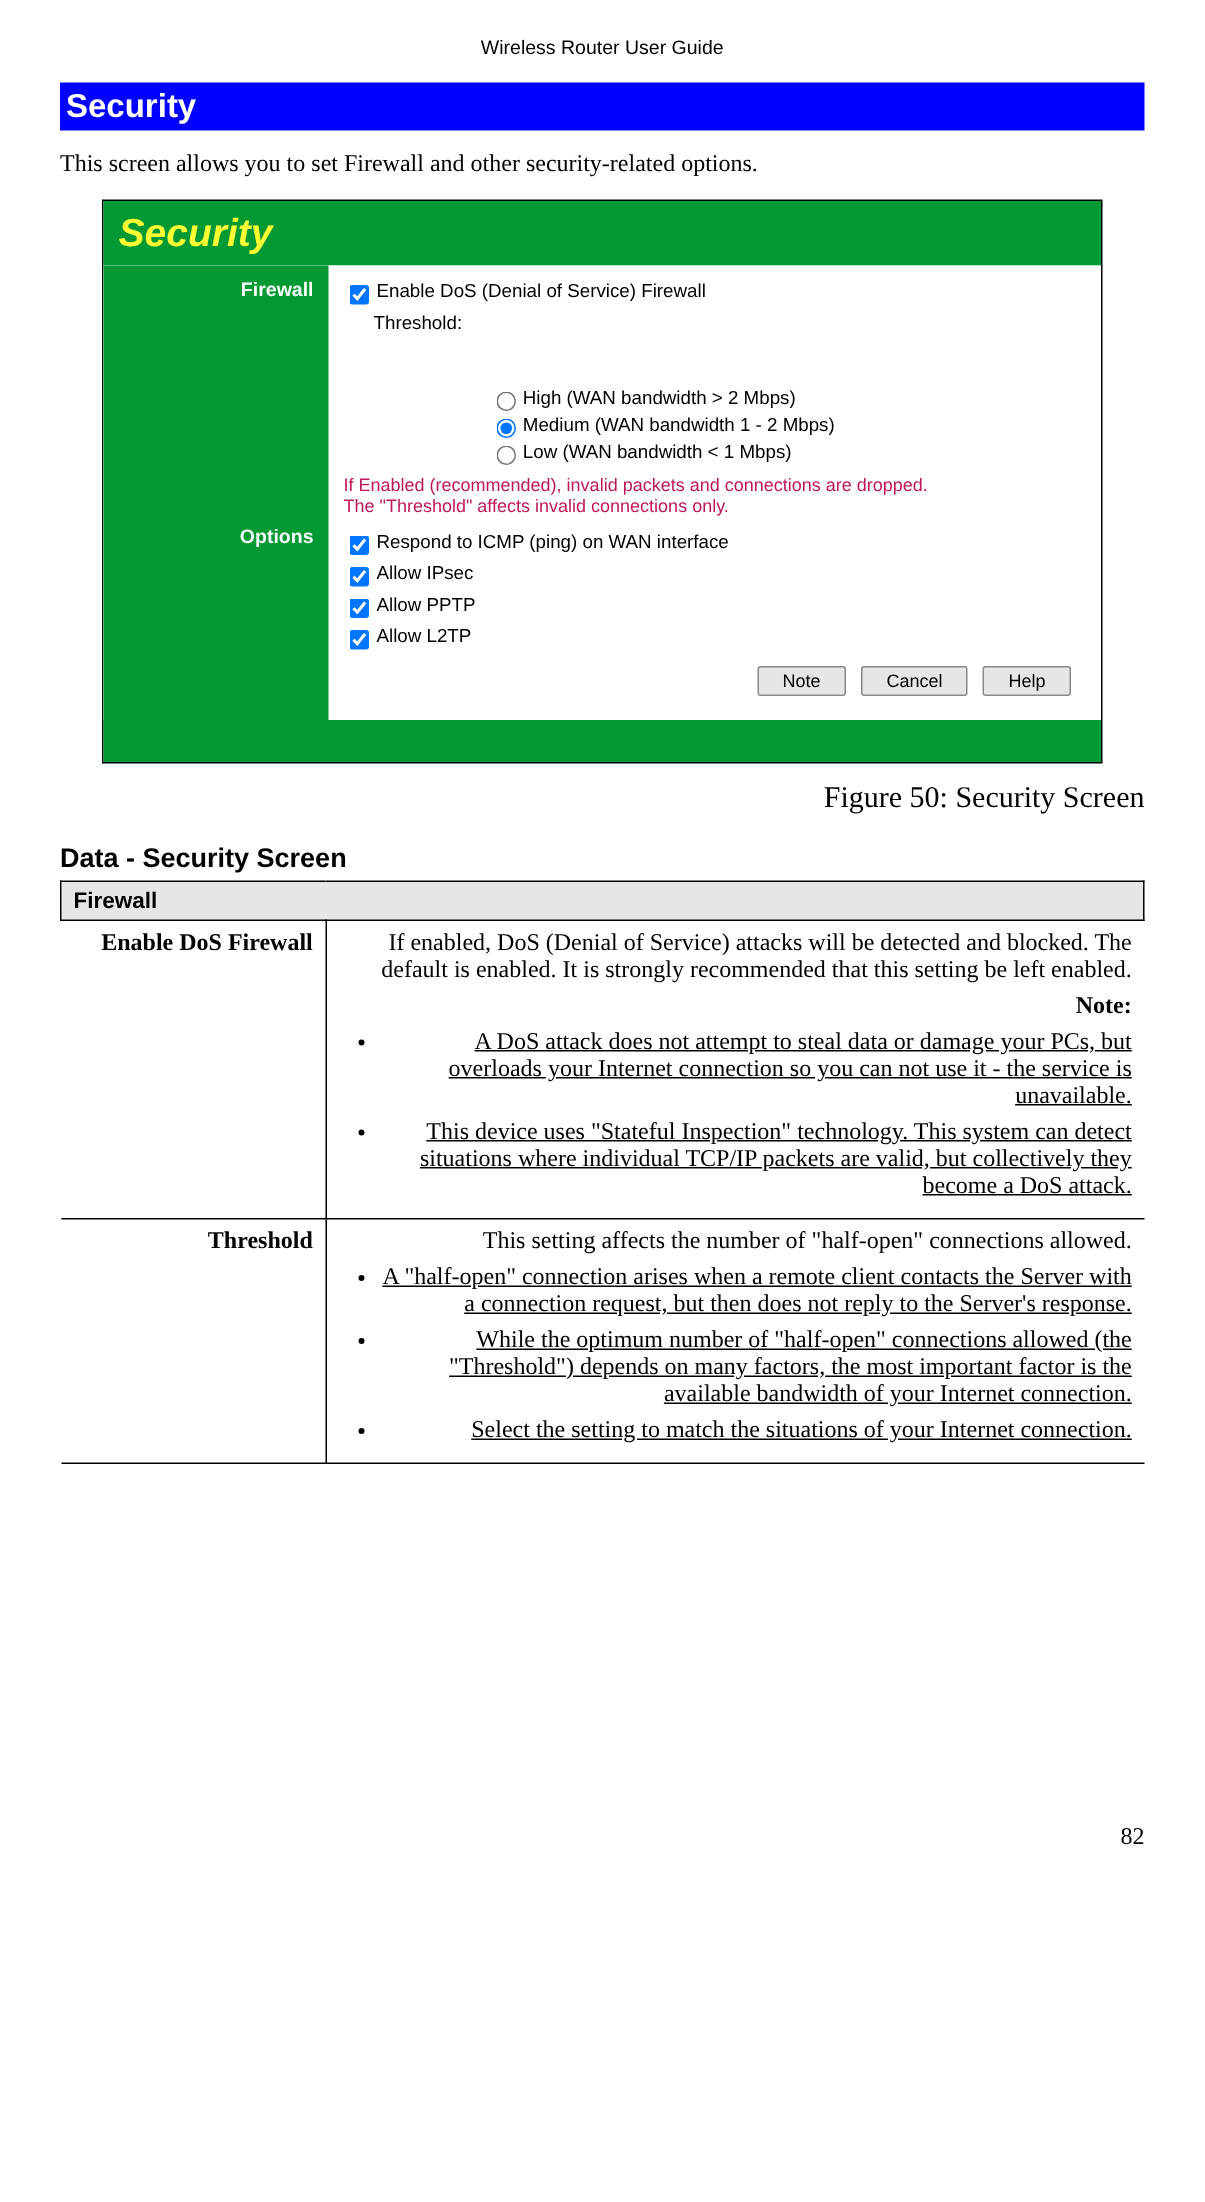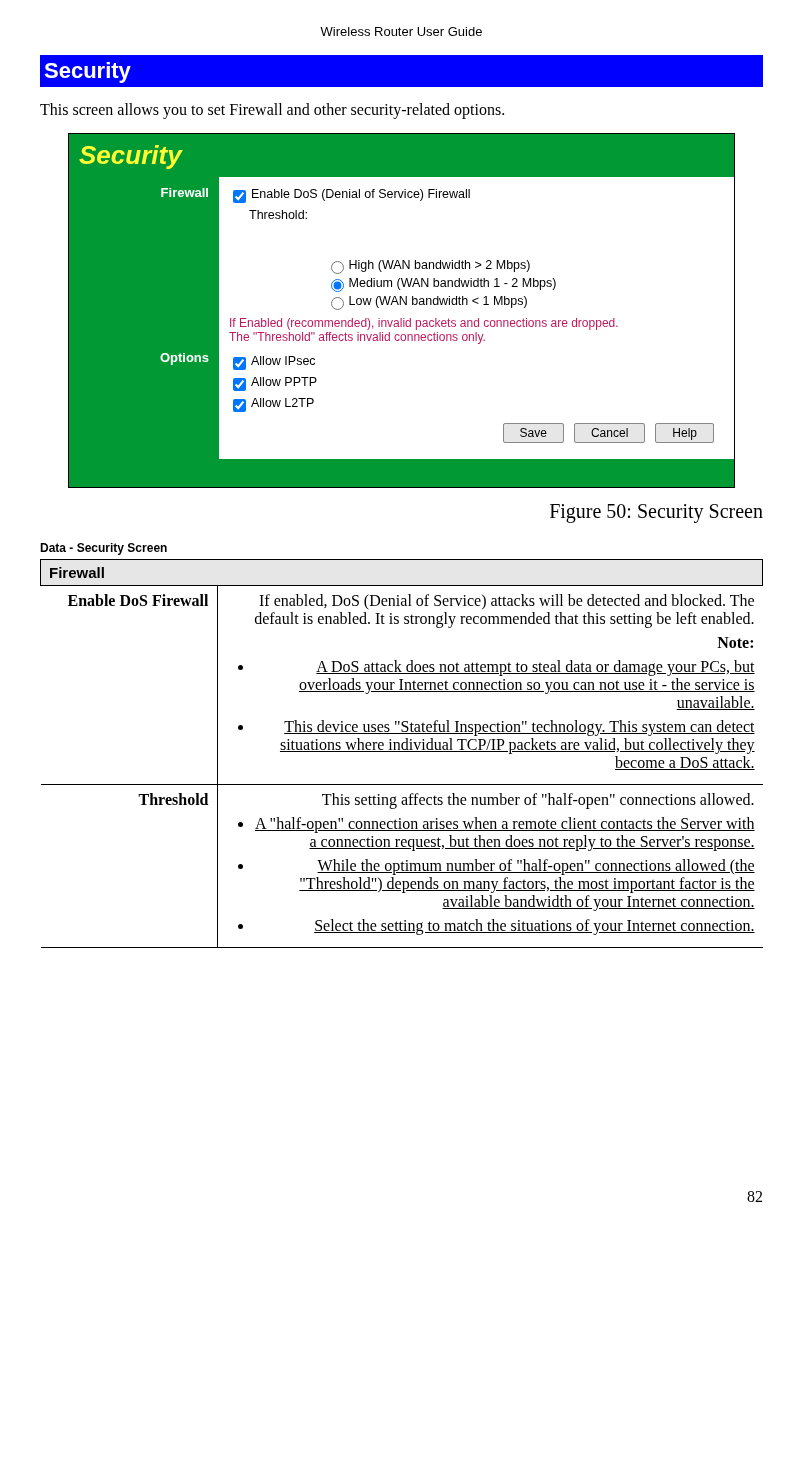--- a/index.html
+++ b/index.html
@@ -114,21 +114,21 @@
     border-radius: 2px;
   }
   .figure-caption {
     text-align: right;
     font-weight: normal;
     font-size: 20px;
     margin: 12px 0 18px 0;
   }
   .subhead {
     font-family: Arial, sans-serif;
-    font-size: 12px;
+    font-size: 18px;
     font-weight: bold;
     margin-bottom: 4px;
   }
   table.datatable {
     border-collapse: collapse;
     width: 100%;
     font-size: 16px;
   }
   table.datatable th.section-row {
     background: #e6e6e6;
@@ -209,33 +209,37 @@
           </div>
         </span>
       </div>
       <div class="ss-note">
         <div>If Enabled (recommended), invalid packets and connections are dropped.</div>
         <div>The "Threshold" affects invalid connections only.</div>
       </div>
 
       <div class="ss-row">
         <input type="checkbox" class="ss-checkbox" checked="" style="">
+        <span>Respond to ICMP (ping) on WAN interface</span>
+      </div>
+      <div class="ss-row">
+        <input type="checkbox" class="ss-checkbox" checked="" style="">
         <span>Allow IPsec</span>
       </div>
       <div class="ss-row">
         <input type="checkbox" class="ss-checkbox" checked="" style="">
         <span>Allow PPTP</span>
       </div>
       <div class="ss-row">
         <input type="checkbox" class="ss-checkbox" checked="" style="">
         <span>Allow L2TP</span>
       </div>
 
       <div class="ss-buttonbar">
-        <button class="ss-btn">Save</button>
+        <button class="ss-btn">Note</button>
         <button class="ss-btn">Cancel</button>
         <button class="ss-btn">Help</button>
       </div>
     </div>
   </div>
   <div class="ss-bottom"></div>
 </div>
 
 <div class="figure-caption">Figure 50: Security Screen</div>
 

